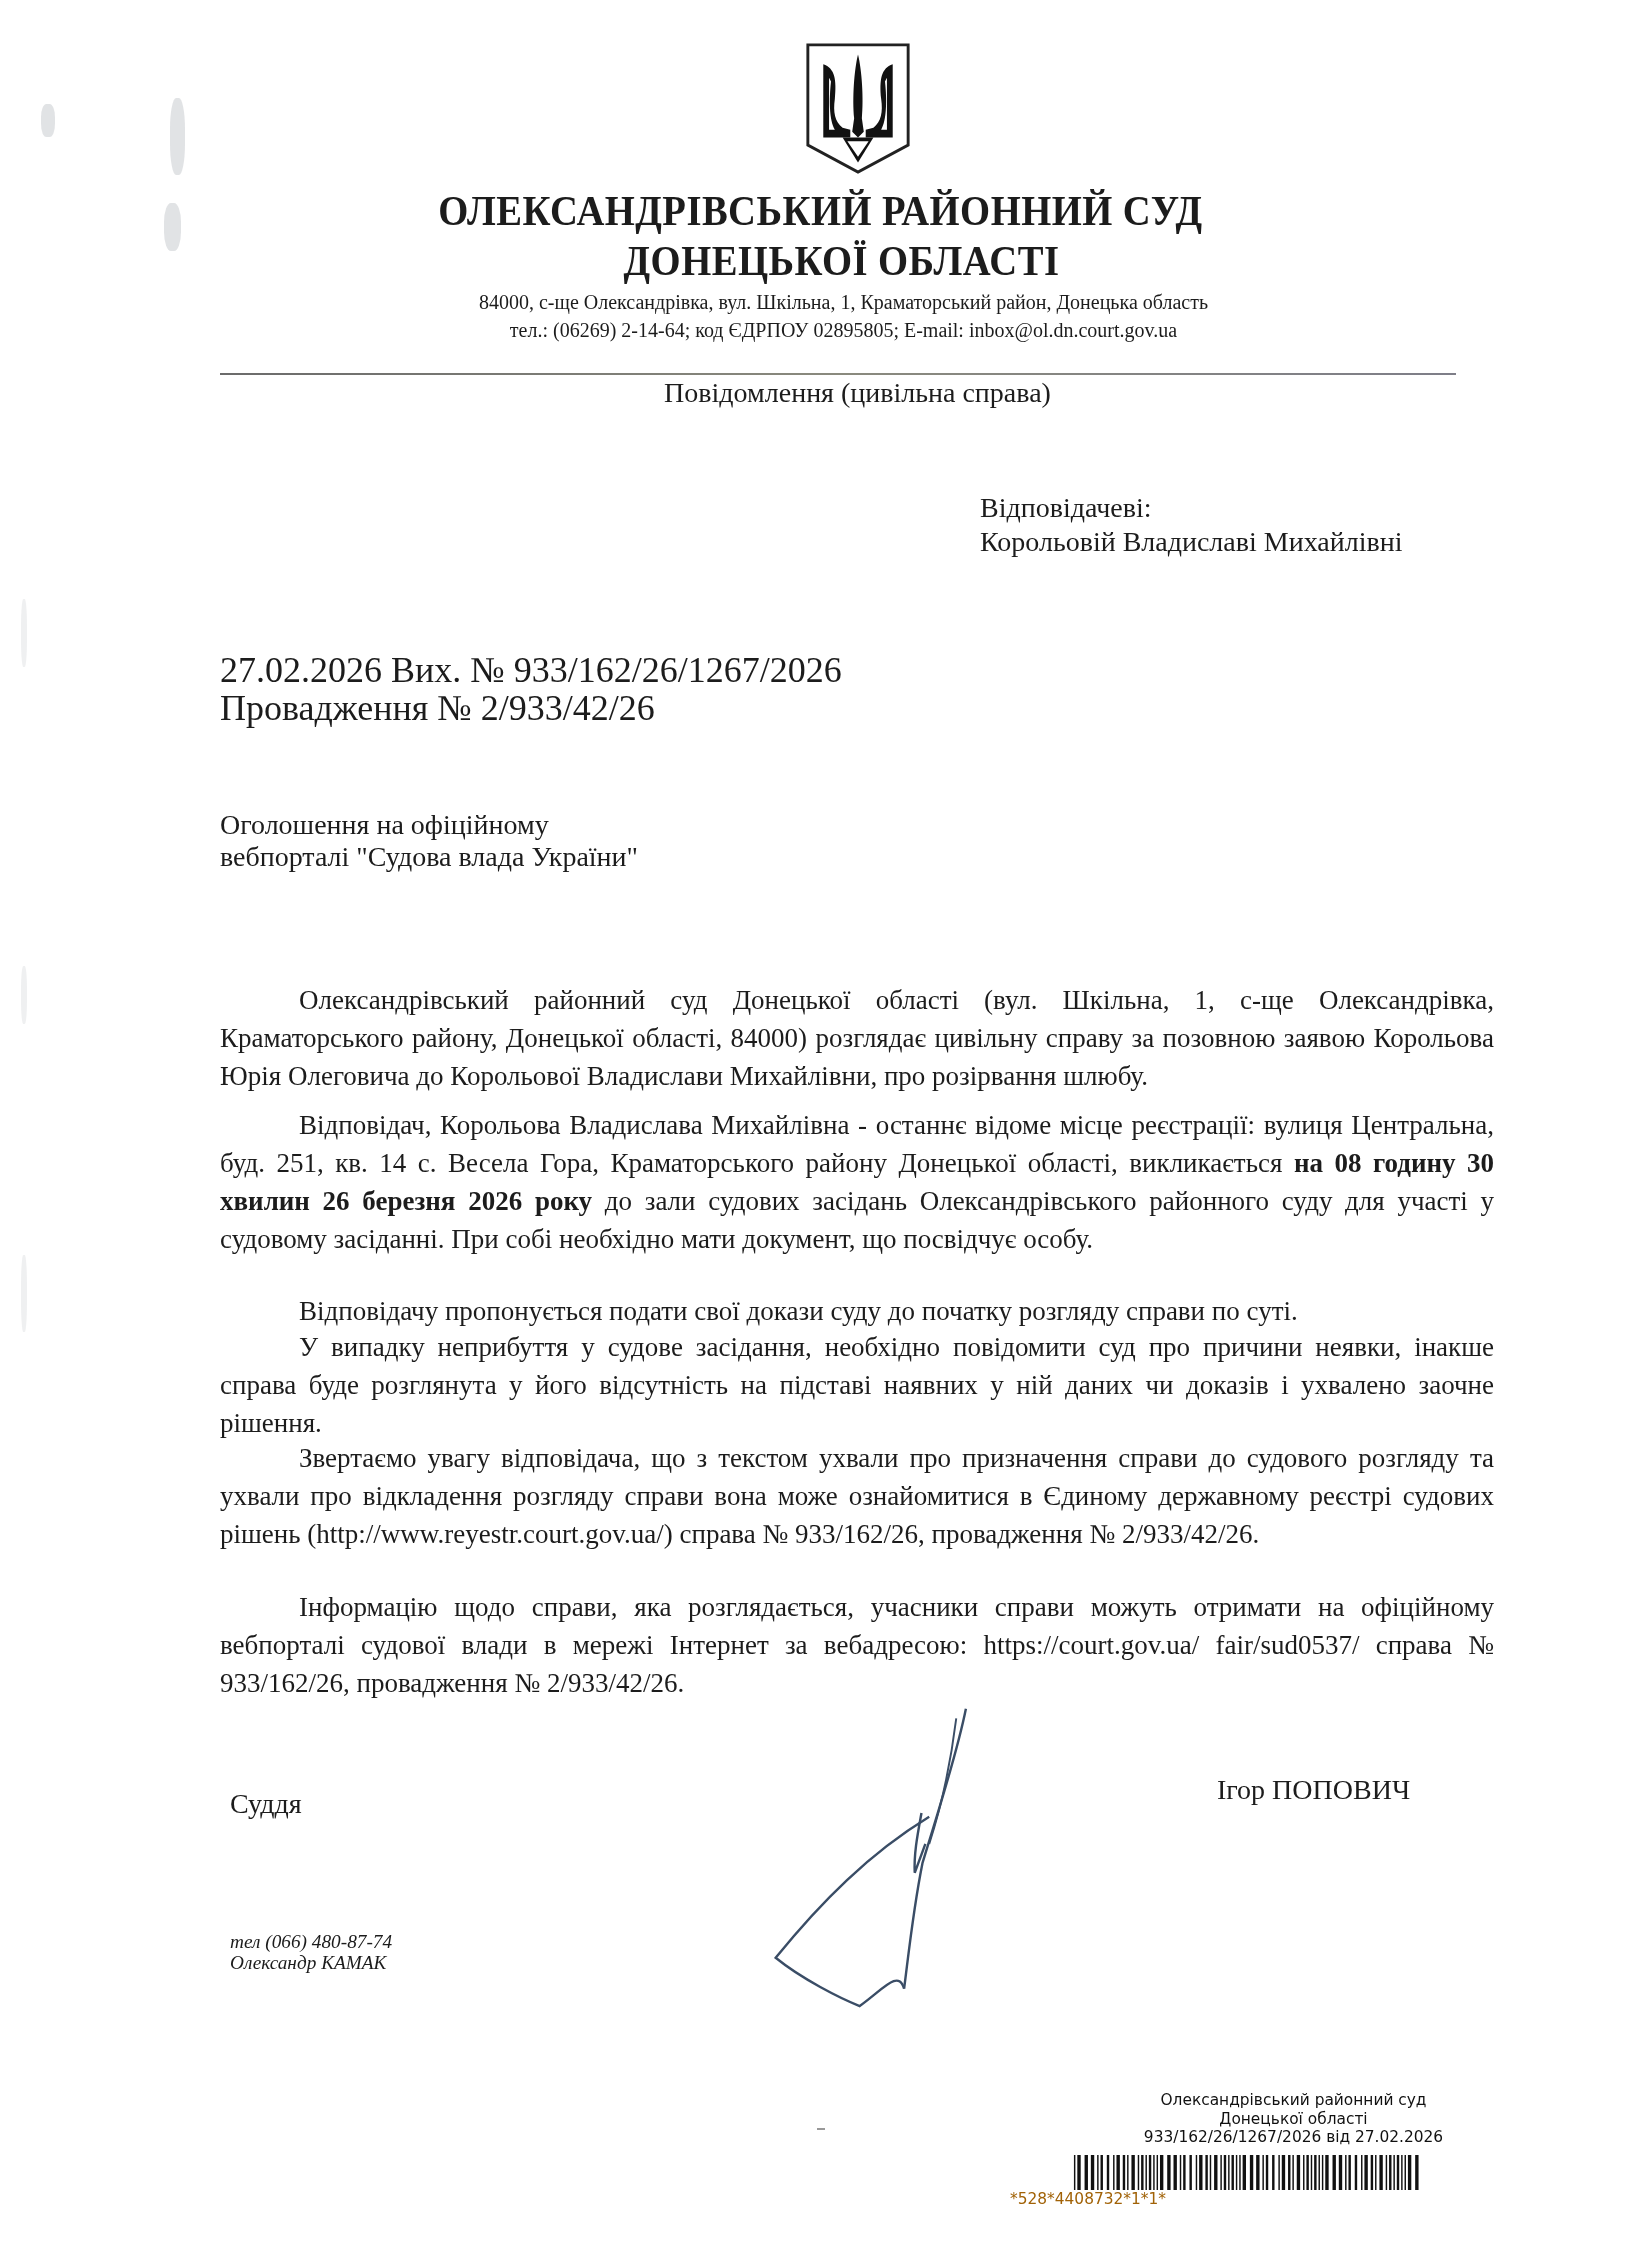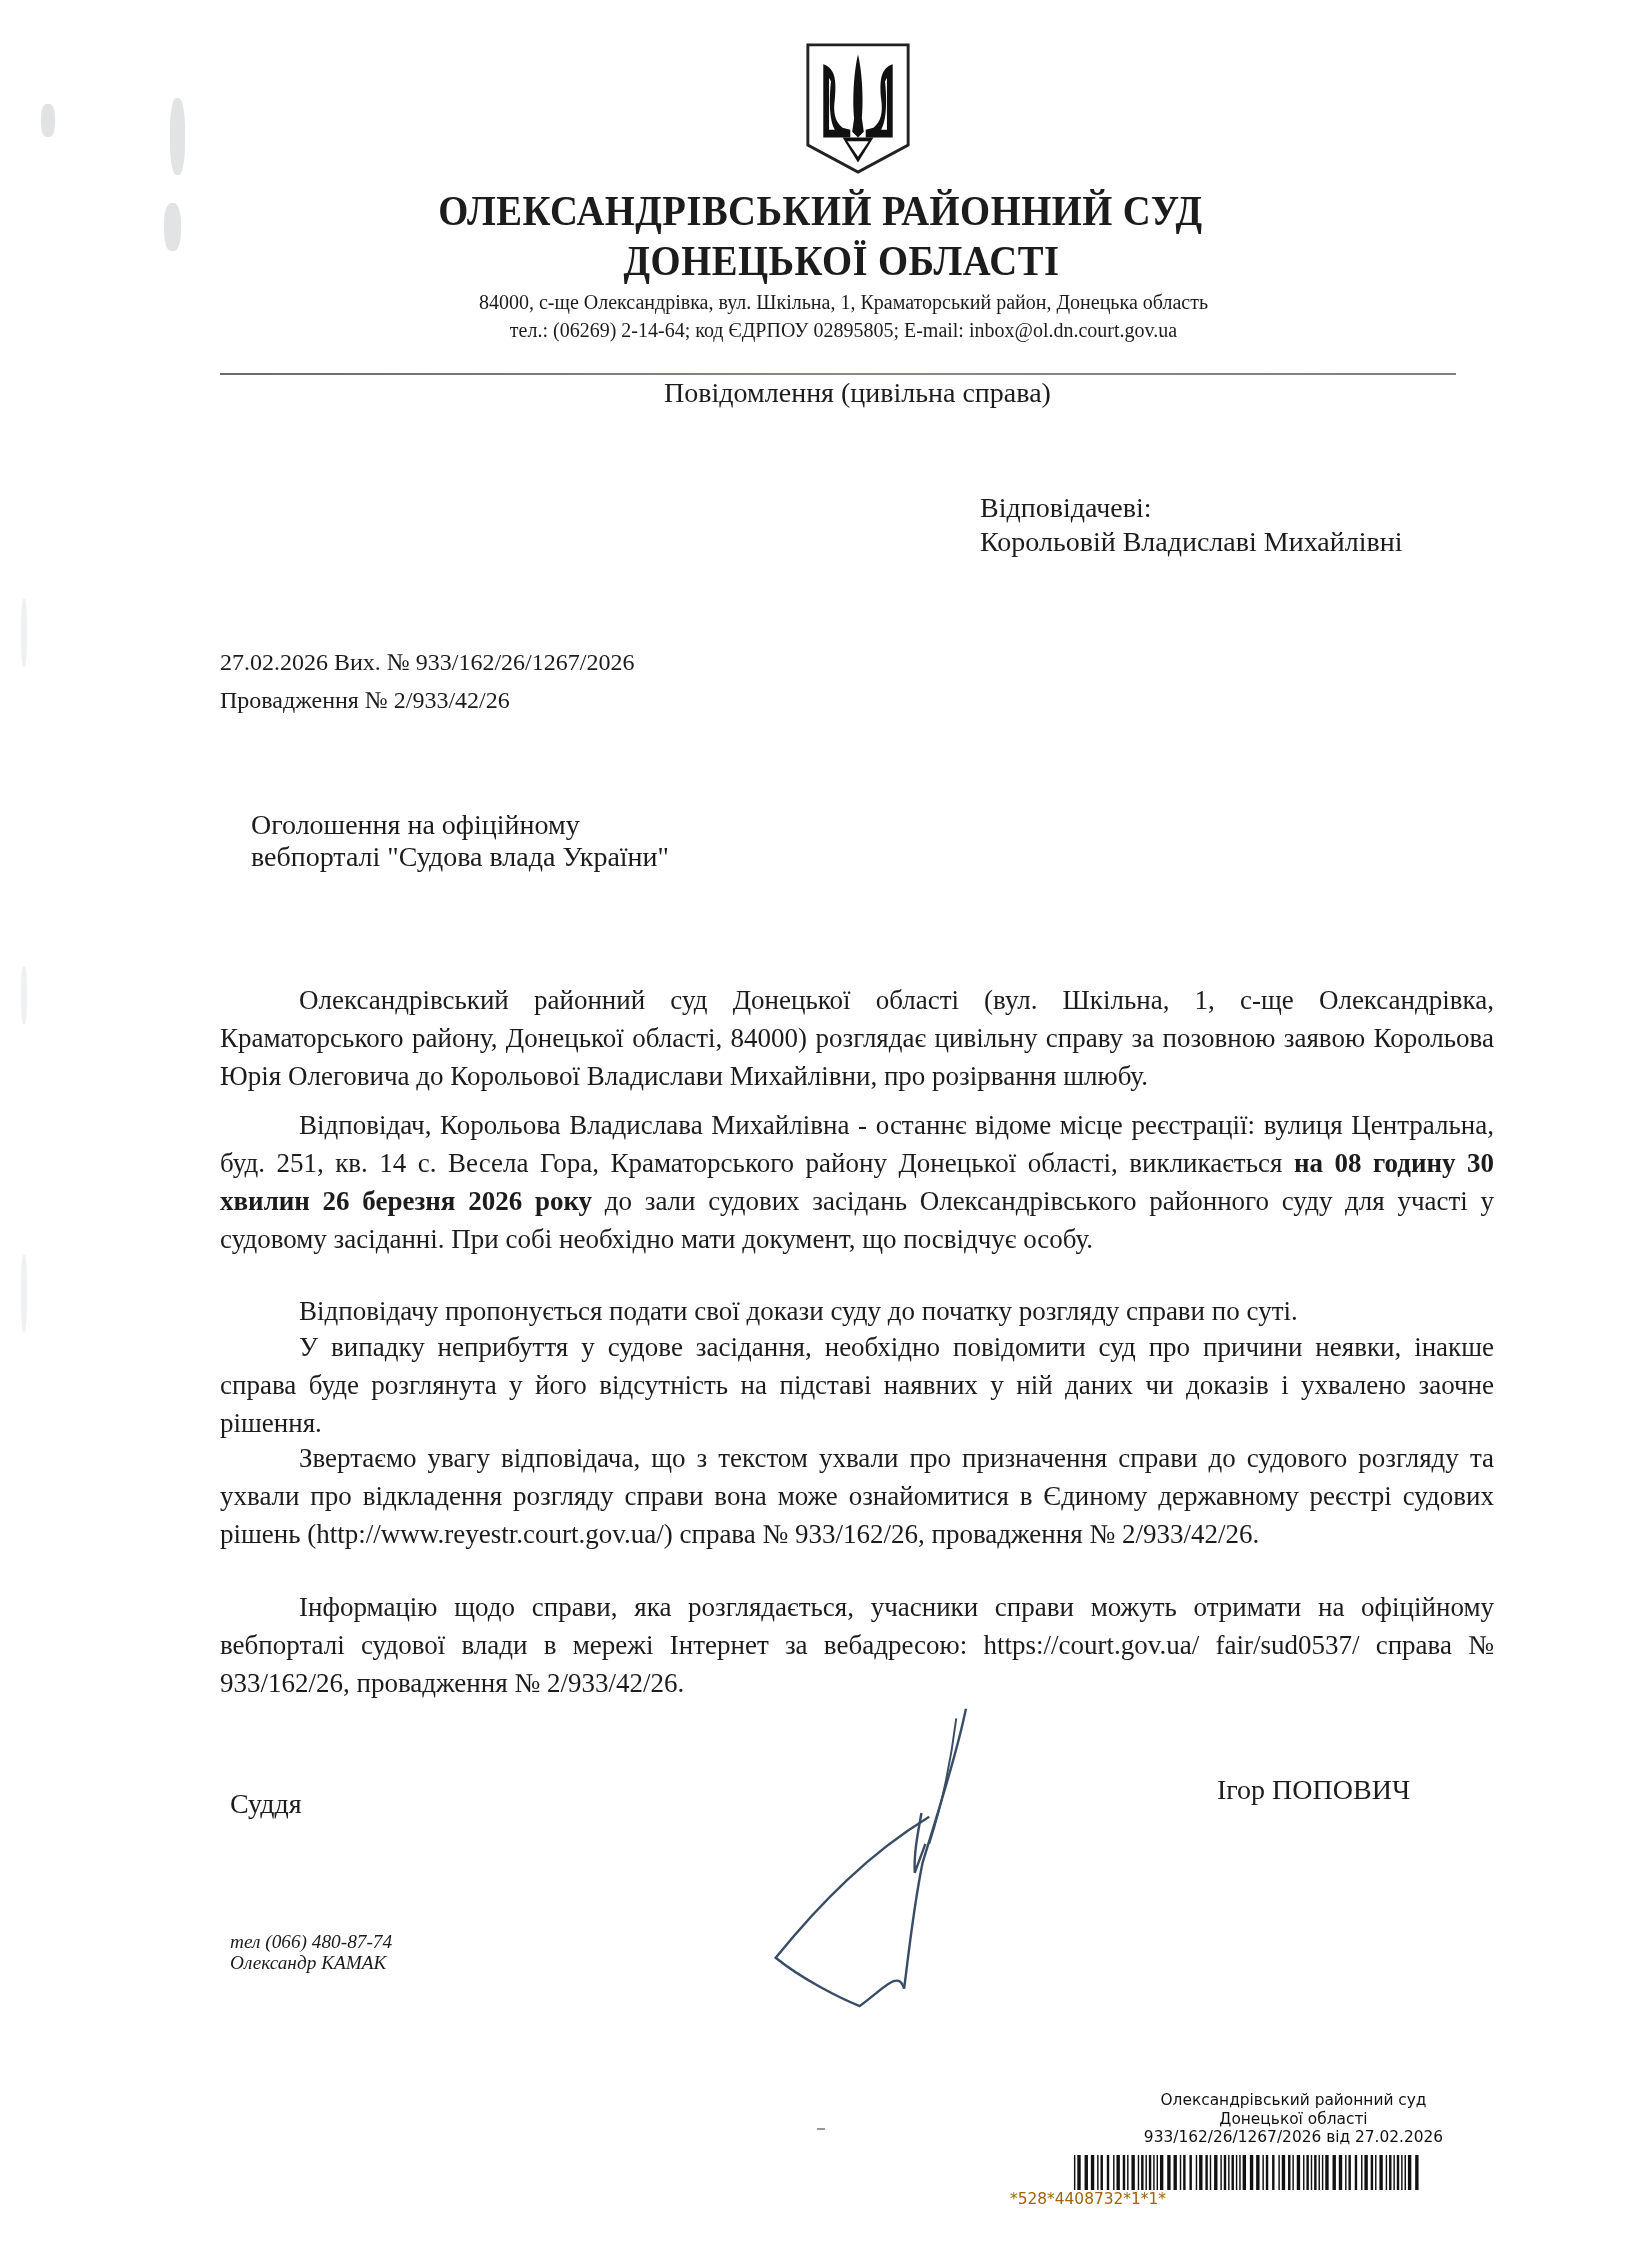--- a/index.html
+++ b/index.html
@@ -26,25 +26,25 @@
     #header-rule {
       left: 220px; top: 373px; width: 1236px; height: 1.9px;
       background: linear-gradient(90deg,#6b6b6b,#8a8a7e 50%,#7e7e88);
     }
     #notice-title { left: 0; width: 1641px; text-align: center; top: 377px; font-size: 28px; left: 37px; }
 
     .recipient { left: 980px; font-size: 28px; }
     #recipient-label { top: 492px; }
     #recipient-name { top: 526px; }
 
-    .meta { left: 220px; font-size: 24px; }
+    .meta { left: 220px; font-size: 36px; }
     #outgoing-line { top: 649px; }
     #proceeding-line { top: 687px; }
 
-    .ann { left: 220px; font-size: 28px; margin-left: 31px; }
+    .ann { left: 220px; font-size: 28px; }
     #announce-1 { top: 809px; }
     #announce-2 { top: 841px; }
 
     .body-para {
       position: absolute; left: 220px; width: 1274px;
       font-size: 27px; line-height: 38px; text-align: justify;
       text-indent: 79px;
       font-stretch: condensed;
     }
     .body-para b { font-weight: bold; }

